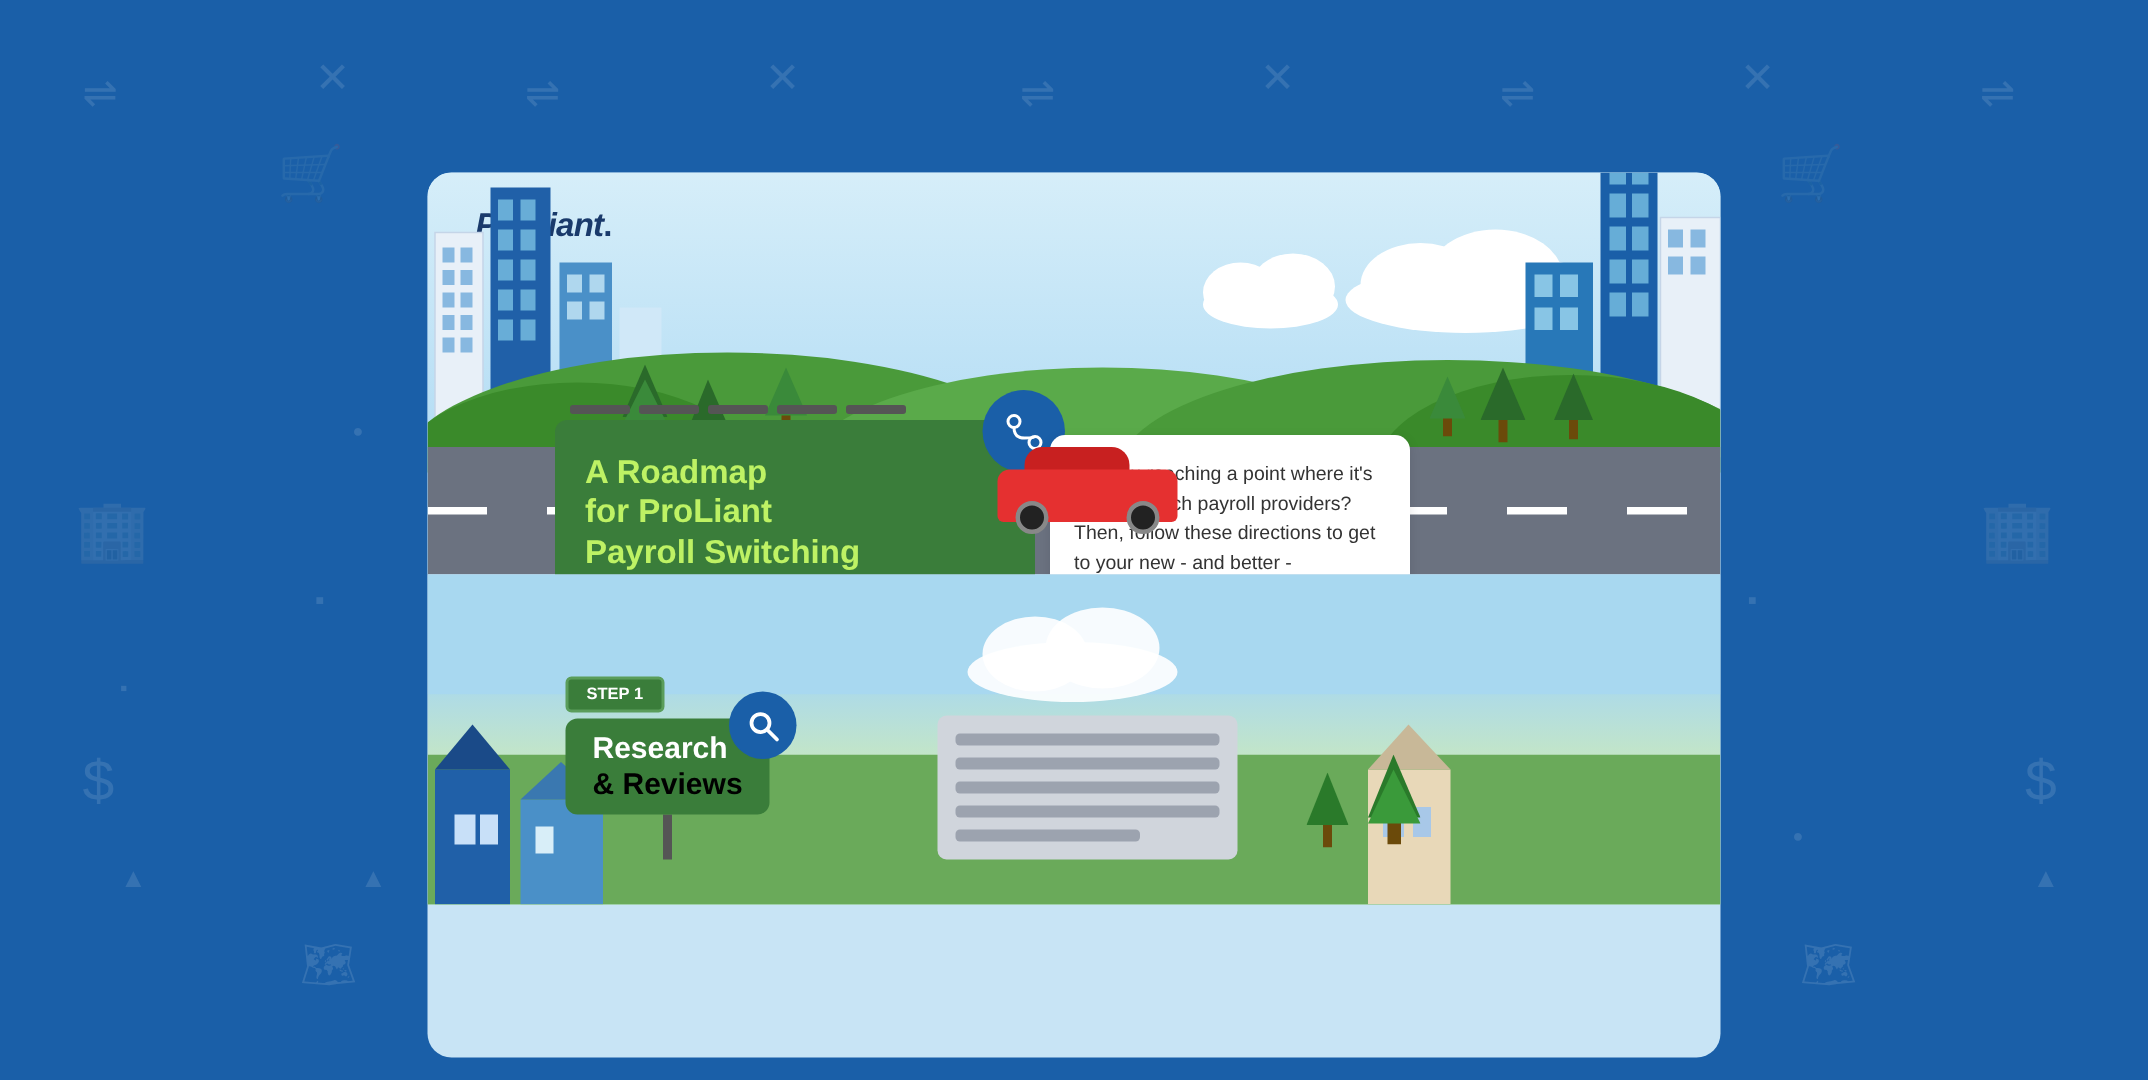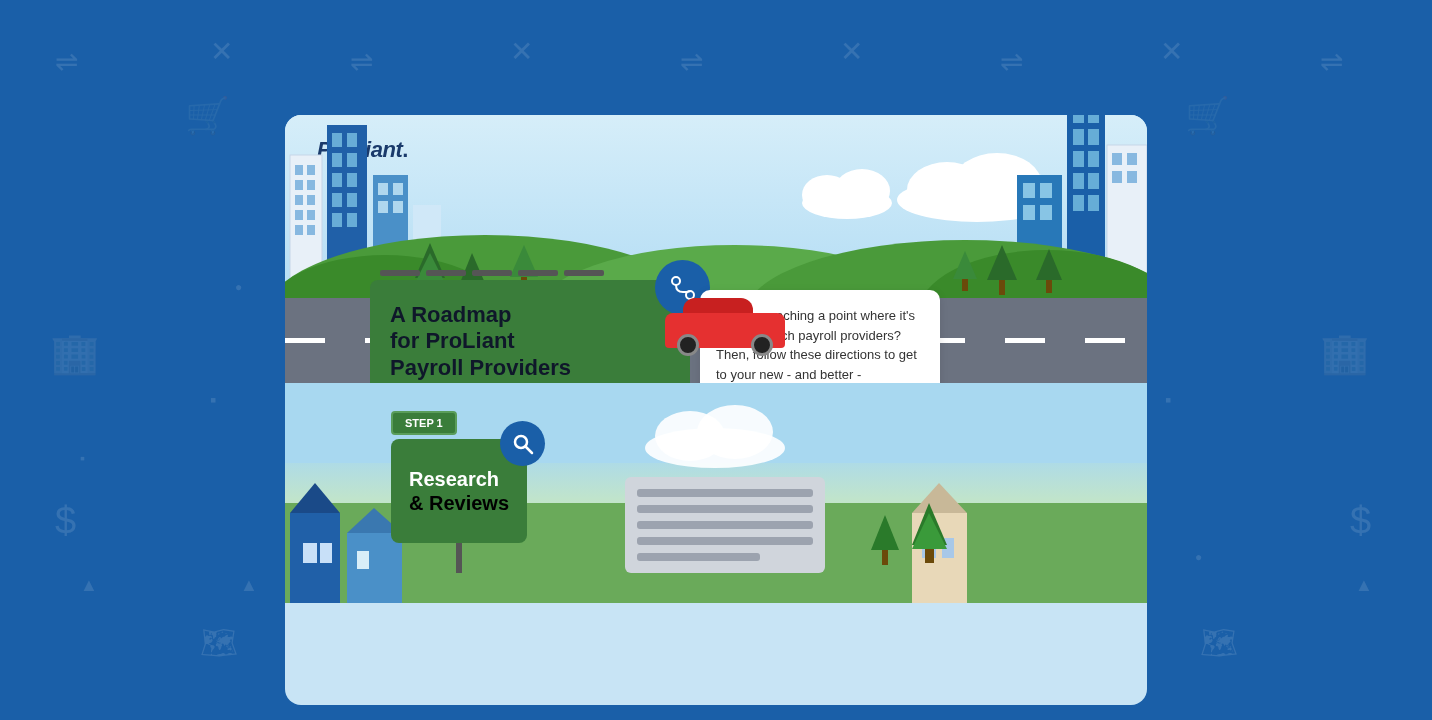--- a/index.html
+++ b/index.html
@@ -116,21 +116,21 @@
       background: #3a7d3a;
       border-radius: 8px;
       padding: 22px 20px 18px 20px;
       position: relative;
       color: white;
     }
 
     .billboard-title {
       font-size: 22px;
       font-weight: 900;
-      color: #0f172a;
+      color: #bef264;
       line-height: 1.2;
     }
 
     
     .route-icon-circle {
       position: absolute;
       top: -20px;
       right: -20px;
       width: 55px;
       height: 55px;
@@ -230,40 +230,40 @@
       width: 100%;
       height: 220px;
       background: linear-gradient(180deg, #b8dff5 0%, #a8d8f0 30%, #c8e8c0 60%, #8bc87a 100%);
       overflow: hidden;
     }
 
     
     .step-sign-container {
       position: absolute;
       bottom: 30px;
-      left: 106px;
+      left: 92px;
     }
 
     .step-badge {
       background: #3a7d3a;
       color: white;
       font-size: 11px;
       font-weight: 700;
       padding: 4px 12px;
       border-radius: 4px;
       margin-bottom: 4px;
       display: inline-block;
       border: 2px solid #5a9d5a;
     }
 
     .step-sign {
       background: #3a7d3a;
       color: white;
       border-radius: 8px;
-      padding: 28px 18px;
+      padding: 8px 18px;
       font-size: 20px;
       font-weight: 900;
       line-height: 1.2;
       position: relative;
     }
 
     .search-icon-circle {
       position: absolute;
       top: -18px;
       right: -18px;
@@ -485,21 +485,21 @@
         <div class="route-icon-circle">
           <svg width="28" height="28" viewBox="0 0 28 28">
             <circle cx="7" cy="7" r="4" fill="none" stroke="white" stroke-width="2"></circle>
             <circle cx="21" cy="21" r="4" fill="none" stroke="white" stroke-width="2"></circle>
             <path d="M7 11 Q7 18 14 18 Q21 18 21 17" stroke="white" stroke-width="2" fill="none"></path>
           </svg>
         </div>
         <div class="billboard-title">
           <span>A Roadmap</span><br>
           <span>for ProLiant</span><br>
-          <span>Payroll Providers</span>
+          <span>Payroll Switching</span>
         </div>
       </div>
       <div class="billboard-post-left"></div>
       <div class="billboard-post-right"></div>
     </div>
 
     <div class="speech-bubble">
       <span>Are you reaching a point where it's time to switch payroll providers? Then, follow these directions to get to your new - and better - destination.</span>
     </div>
 

